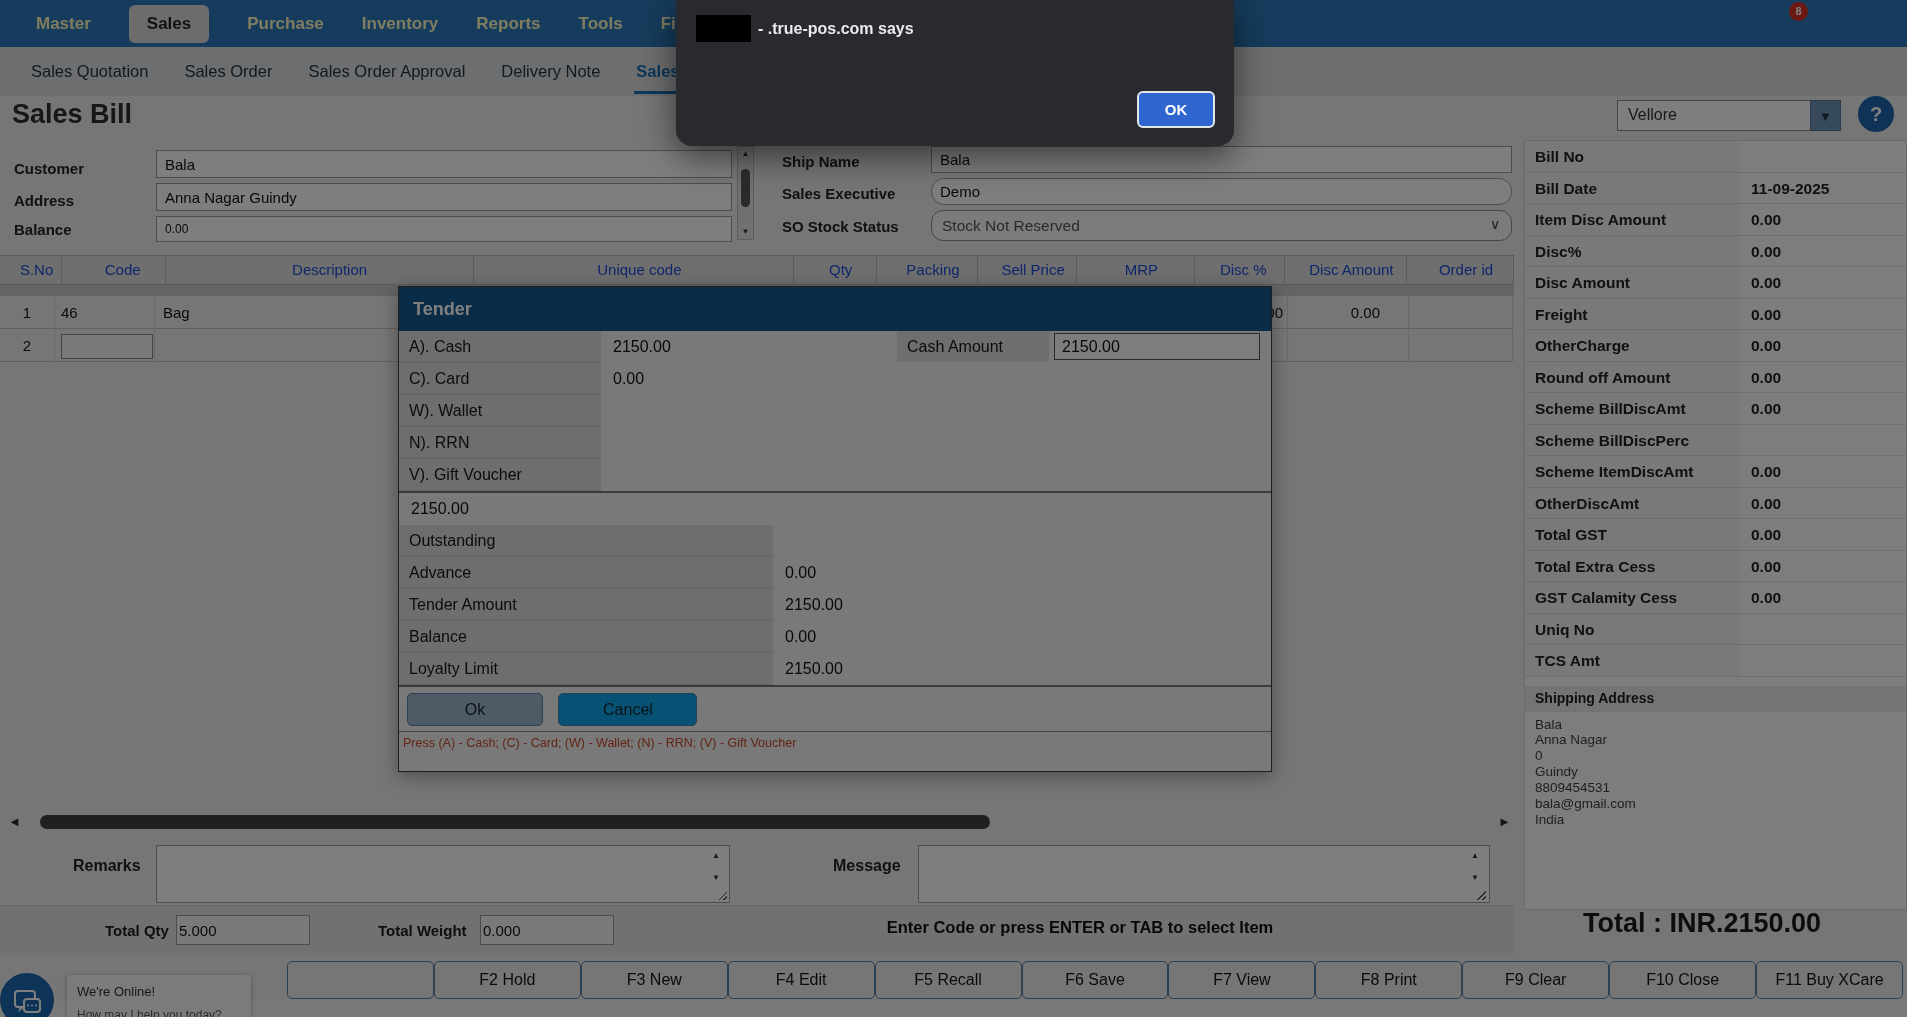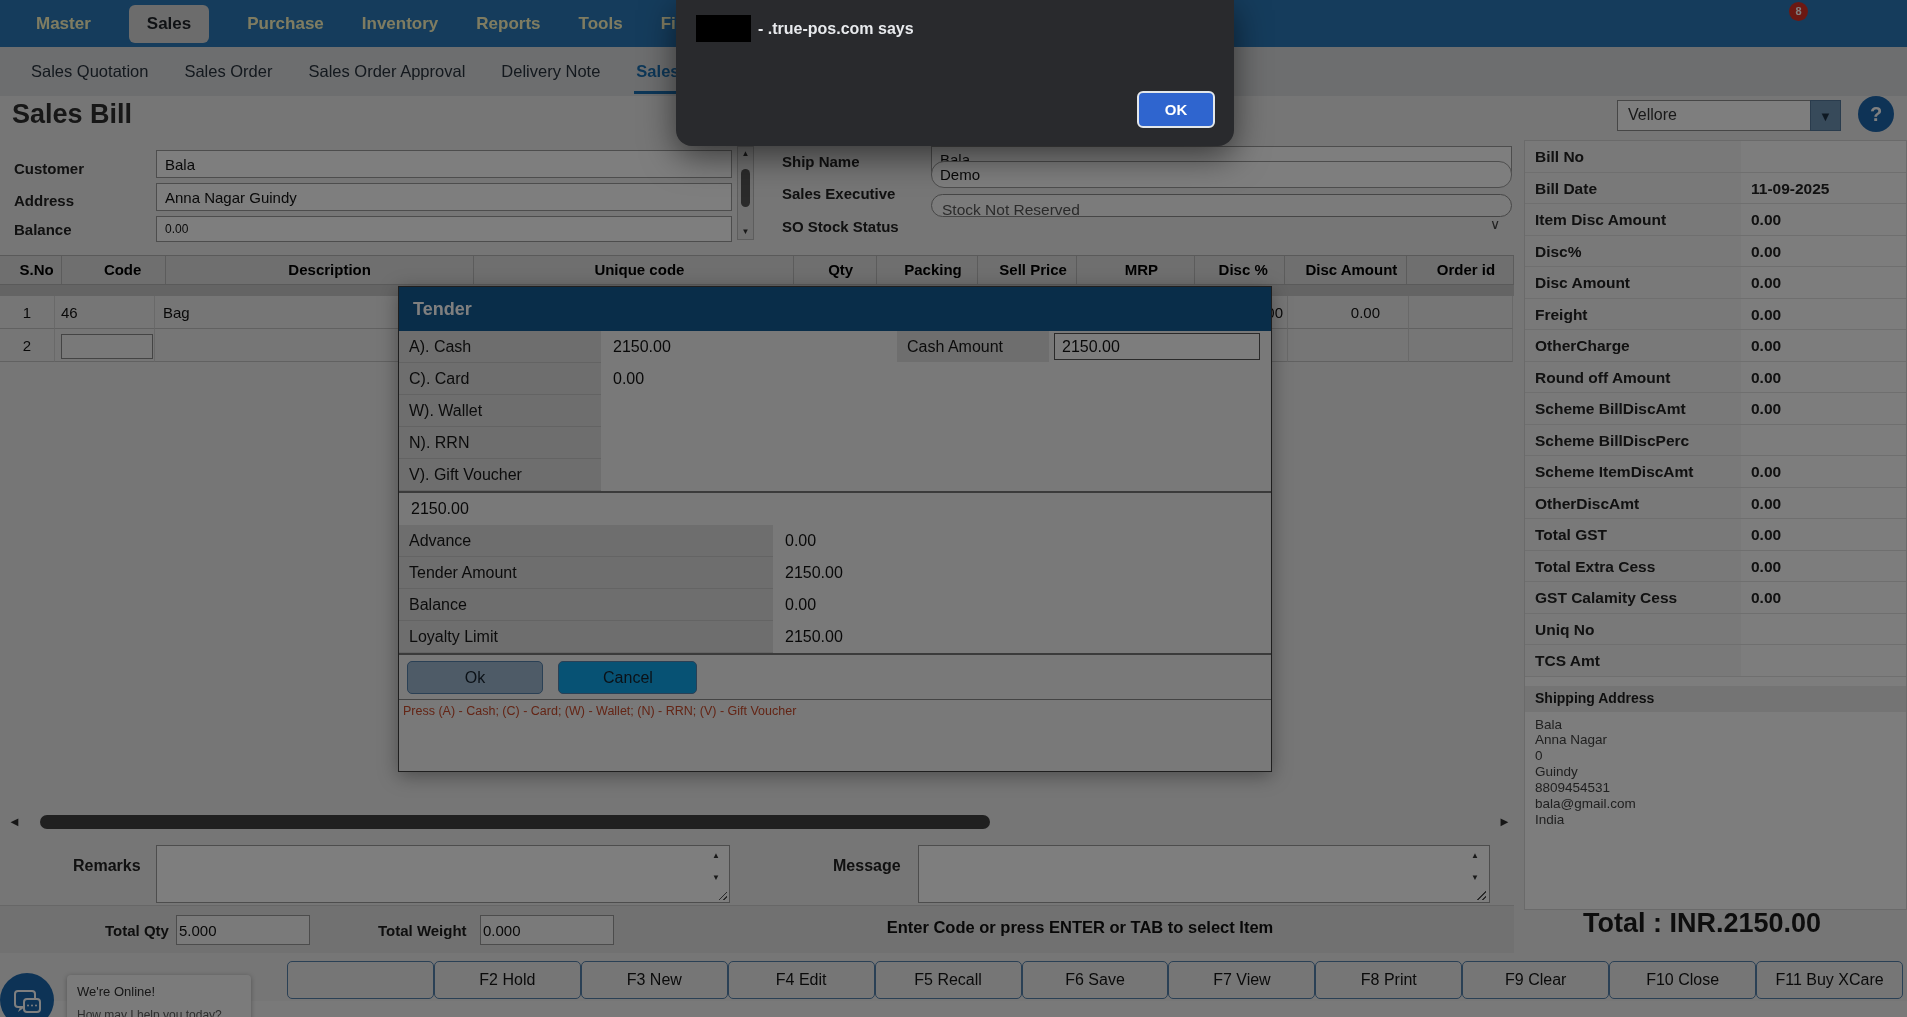--- a/index.html
+++ b/index.html
@@ -44,21 +44,21 @@
   .vscroll{position:absolute;left:737px;top:146px;width:17px;height:94px;background:#e3e3e3;border:1px solid #bbb;box-sizing:border-box;}
   .vscroll .arr{width:15px;height:14px;font-size:8px;color:#333;text-align:center;line-height:14px;cursor:pointer;}
   .vscroll .thumb{position:absolute;left:3px;top:22px;width:9px;height:38px;border-radius:5px;background:#565656;cursor:pointer;}
   .sel-box{position:absolute;box-sizing:border-box;background:#f6f6f6;border:1px solid #8d8d8d;
     font-size:15.5px;color:#555;padding:6px 0 0 10px;cursor:pointer;}
   .sel-chev{position:absolute;font-size:14px;color:#444;}
   
   .itable{position:absolute;left:0;top:255px;width:1514px;}
   .itr{display:flex;}
   .ith{background:#dedede;border-top:1px solid #b5b5b5;border-bottom:1px solid #b5b5b5;}
-  .ith .itd{height:28px;line-height:28px;font-weight:700;font-size:15px;color:#000000;text-align:center;
+  .ith .itd{height:28px;line-height:28px;font-weight:400;font-size:15px;color:#1d4ed8;text-align:center;
     border-right:1px solid #b8b8b8;box-sizing:border-box;margin-left:12px;}
   .itspacer{height:11px;background:#c9c9c9;}
   .irow .itd{height:33px;line-height:33px;font-size:15px;color:#111;box-sizing:border-box;border-bottom:1px solid #c2c2c2;border-right:1px solid #d2d2d2;}
   .c0{width:55px;text-align:center;}
   .c1{width:100px;padding-left:6px;}
   .c2{width:324px;padding-left:8px;}
   .c3{width:337px;}
   .c4{width:78px;}
   .c5{width:98px;}
   .c6{width:95px;}
@@ -188,23 +188,23 @@
 <input class="finput" style="left: 156px; top: 216px; width: 576px; height: 26px; font-size: 12px;" value="0.00">
 <div class="vscroll">
   <div class="arr">▲</div>
   <div class="thumb"></div>
   <div class="arr" style="position:absolute;bottom:0;">▼</div>
 </div>
 
 <div class="flabel" style="left:782px;top:153px;">Ship Name</div>
 <input class="finput" style="left: 931px; top: 146px; width: 581px; height: 27px;" value="Bala">
 <div class="flabel" style="left:782px;top:185px;">Sales Executive</div>
-<input class="finput" style="left: 931px; top: 161px; width: 581px; height: 27px; border-radius: 13px;" value="Demo">
+<input class="finput" style="left: 931px; top: 178px; width: 581px; height: 27px; border-radius: 13px;" value="Demo">
 <div class="flabel" style="left:782px;top:218px;">SO Stock Status</div>
-<div class="sel-box" style="left:931px;top:194px;width:581px;height:23px;border-radius:12px;">Stock Not Reserved</div>
+<div class="sel-box" style="left:931px;top:210px;width:581px;height:31px;border-radius:12px;">Stock Not Reserved</div>
 <div class="sel-chev" style="left:1490px;top:216px;">∨</div>
 
 <div class="itable">
   <div class="itr ith">
     <div class="itd c0">S.No</div>
     <div class="itd c1">Code</div>
     <div class="itd c2">Description</div>
     <div class="itd c3">Unique code</div>
     <div class="itd c4">Qty</div>
     <div class="itd c5">Packing</div>
@@ -403,20 +403,24 @@
   </div>
   <div class="prow">
     <div class="plabel">V). Gift Voucher</div>
     <div class="pvalue"></div>
   </div>
   <div class="tsection">
     <div class="trow">
         <div class="tvalue">2150.00</div>
       </div>
     <div class="trow">
+        <div class="tlabel">Outstanding</div>
+        <div class="tvalue"></div>
+      </div>
+    <div class="trow">
         <div class="tlabel">Advance</div>
         <div class="tvalue">0.00</div>
       </div>
     <div class="trow">
         <div class="tlabel">Tender Amount</div>
         <div class="tvalue">2150.00</div>
       </div>
     <div class="trow">
         <div class="tlabel">Balance</div>
         <div class="tvalue">0.00</div>

